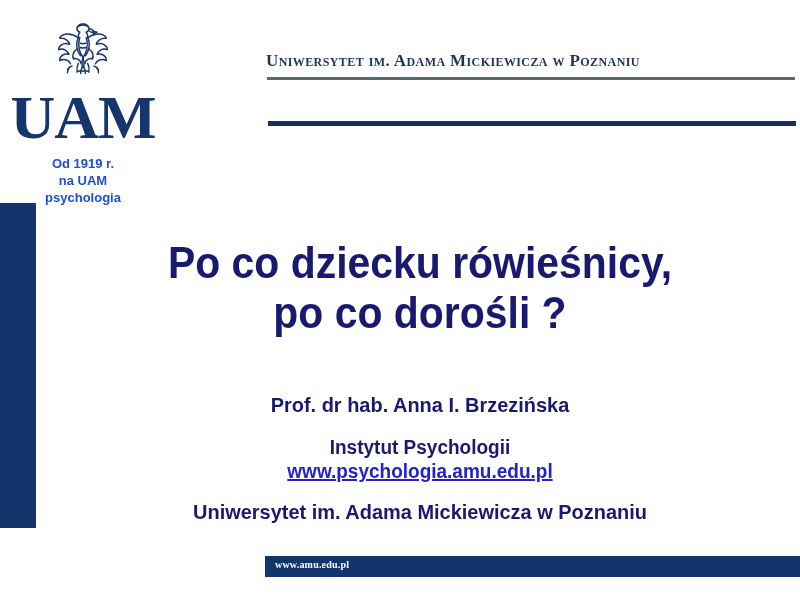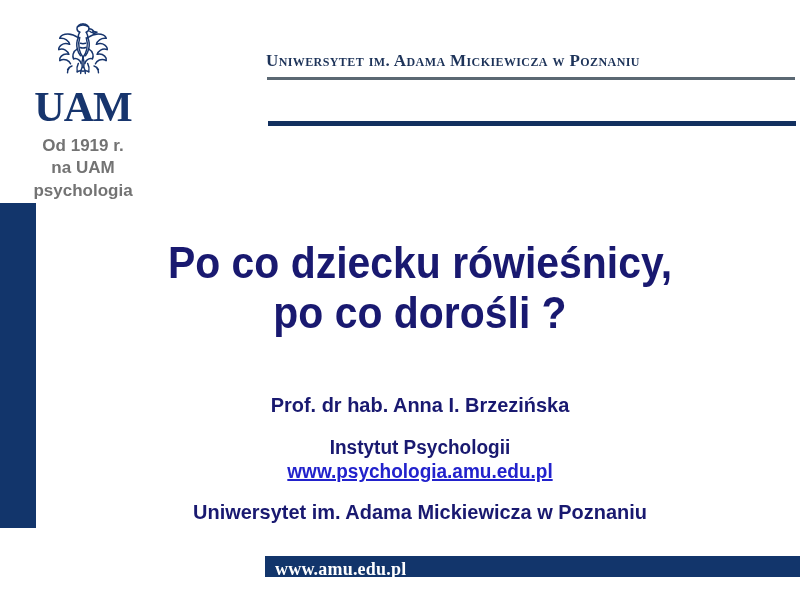--- a/index.html
+++ b/index.html
@@ -39,32 +39,32 @@
   .eagle {
     display: block;
     margin: 0 auto;
     width: 86px;
     height: 74px;
   }
   .uam-word {
     display: block;
     margin: -6px auto 0 auto;
     font-family: "Liberation Serif", serif;
-    font-size: 42px;
+    font-size: 62px;
     font-weight: 700;
     color: #17356d;
     letter-spacing: -1px;
     line-height: 1;
   }
   .tagline {
     margin-top: 7px;
     font-family: "Liberation Sans", sans-serif;
-    font-size: 17px;
-    font-weight: bold;
-    color: #737373;
+    font-size: 13px;
+    font-weight: bold;
+    color: #1d4ed8;
     line-height: 1.32;
   }
   .tagline span { display: block; }
 
   
   .header-name {
     position: absolute;
     left: 266px;
     top: 51px;
     font-family: "Liberation Serif", serif;
@@ -154,21 +154,21 @@
     top: 556px;
     width: 535px;
     height: 21px;
     background: #12356b;
   }
   .footer-text {
     position: absolute;
     left: 275px;
     top: 559px;
     font-family: "Liberation Serif", serif;
-    font-size: 18px;
+    font-size: 10px;
     font-weight: bold;
     color: #ffffff;
     letter-spacing: 0.2px;
   }
 </style>
 </head>
 <body>
 
 <div id="slide">
 

